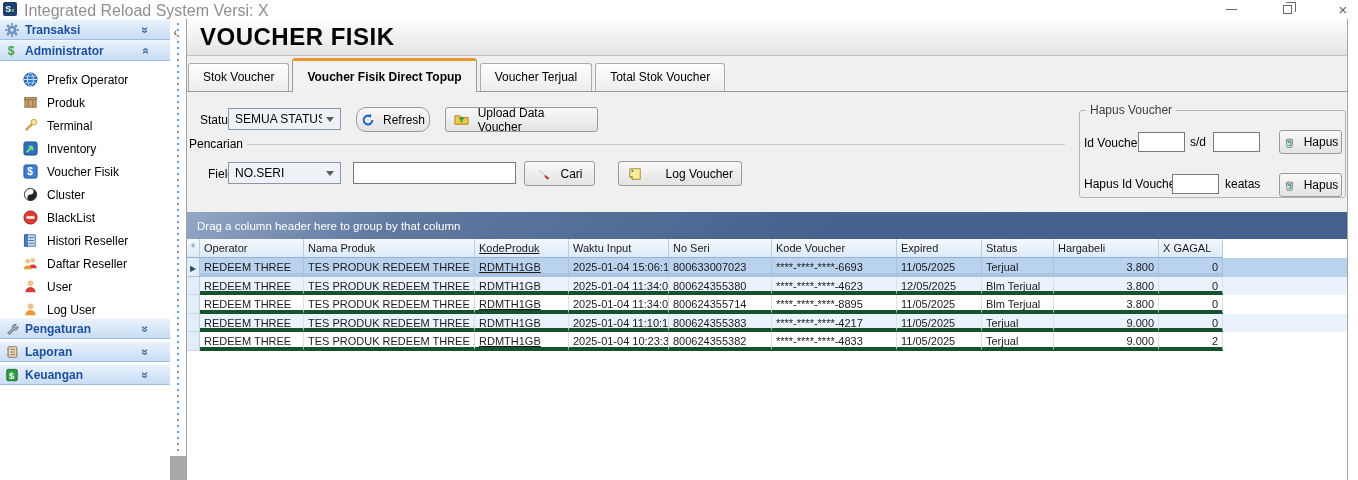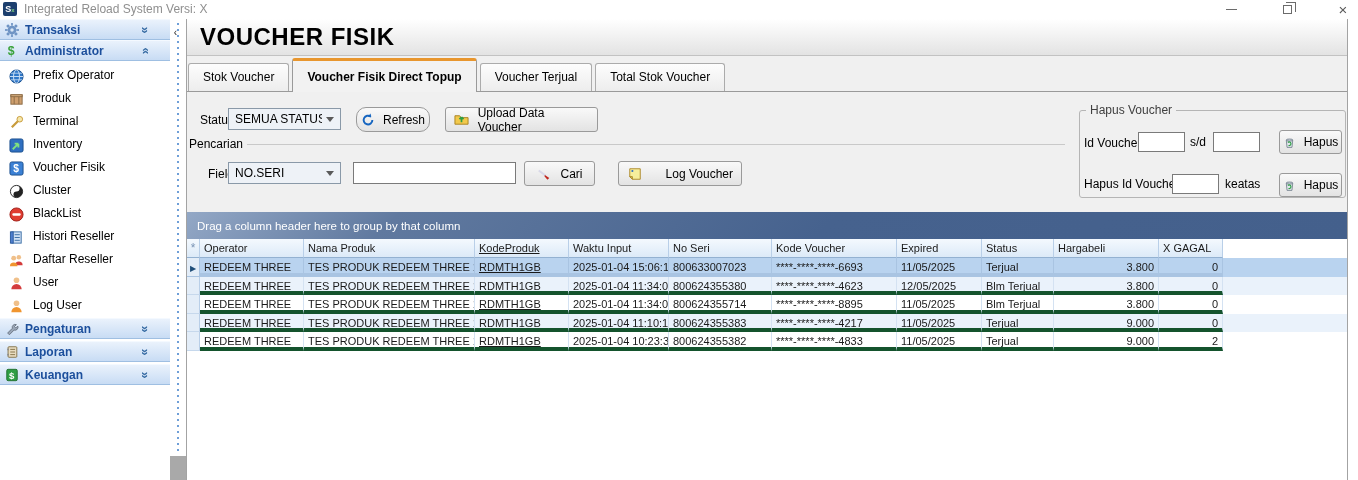--- a/index.html
+++ b/index.html
@@ -3,37 +3,37 @@
 <meta charset="utf-8">
 <style>
   * { margin:0; padding:0; box-sizing:border-box; }
   html,body { width:1358px; height:480px; background:#ffffff; font-family:"Liberation Sans", sans-serif; overflow:hidden; }
   #app { position:relative; width:1358px; height:480px; background:#ffffff; }
 
   
   .titlebar { position:absolute; left:0; top:0; width:1358px; height:19px; background:#ffffff; }
   .app-icon { position:absolute; left:3px; top:2px; width:14px; height:14px; background:#1d3f6e; border-radius:2px; color:#fff; font-size:9px; font-weight:bold; text-align:center; line-height:14px; }
   .app-icon i { font-style:normal; color:#7fd07f; font-size:6px; }
-  .title-text { position:absolute; left:24px; top:2px; font-size:12px; color:#8f8f8f; white-space:nowrap; }
+  .title-text { position:absolute; left:24px; top:2px; font-size:16px; color:#8f8f8f; white-space:nowrap; }
   .wbtns { position:absolute; right:6px; top:0; height:19px; display:flex; gap:38px; align-items:center; }
   .wbtn { width:18px; height:16px; display:flex; align-items:center; justify-content:center; cursor:default; }
   .ico-min { width:11px; height:1px; background:#6b6b6b; display:inline-block; }
   .ico-restore { width:9px; height:9px; border:1px solid #6b6b6b; position:relative; display:inline-block; background:#fff; }
   .ico-restore:before { content:""; position:absolute; left:2px; top:-4px; width:9px; height:9px; border:1px solid #6b6b6b; border-bottom:none; border-left:none; }
   .ico-close { font-size:15px; color:#5a5a5a; line-height:15px; }
 
   
   .sidebar { position:absolute; left:0; top:19px; width:170px; height:461px; background:#ffffff; }
   .sb-header { height:21px; display:flex; align-items:center; padding:0 21px 0 4px; background:linear-gradient(#eaf2fc,#c8dcf4); border-top:1px solid #f4f9ff; border-bottom:1px solid #9fbfe2; cursor:pointer; }
   .sb-header .sb-lab { font-size:12px; font-weight:bold; color:#1c4f9c; margin-left:6px; flex:1; white-space:nowrap; overflow:hidden; }
   .chev { display:inline-block; font-size:12px; font-weight:bold; color:#3a6ea5; line-height:10px; }
   .chev.down { transform:rotate(90deg); }
   .chev.up { transform:rotate(-90deg); }
   .sb-items { padding-top:7px; padding-bottom:6px; background:#fff; }
-  .sb-item { height:23px; display:flex; padding-left:8px; cursor:pointer; }
+  .sb-item { height:23px; display:flex; align-items:center; padding-left:22px; cursor:pointer; }
   .sb-item .sb-txt { font-size:12px; color:#000; margin-left:9px; white-space:nowrap; }
   .sb-bottom { position:absolute; left:0; top:297px; width:170px; }
   .sb-bottom .sb-header { margin-top:2px; }
   .icon16 { width:16px; height:16px; flex:0 0 16px; display:inline-flex; align-items:center; justify-content:center; }
   .icon14 { width:15px; height:15px; flex:0 0 15px; display:inline-flex; align-items:center; justify-content:center; }
 
   
   .splitter { position:absolute; left:170px; top:19px; width:16px; height:461px; background:#ffffff; }
   .split-arrow { position:absolute; left:1px; top:6px; width:9px; height:16px; font-size:10px; color:#222; line-height:16px; text-align:center; cursor:pointer; }
   .split-dots { position:absolute; left:7px; top:4px; width:2px; height:430px;

